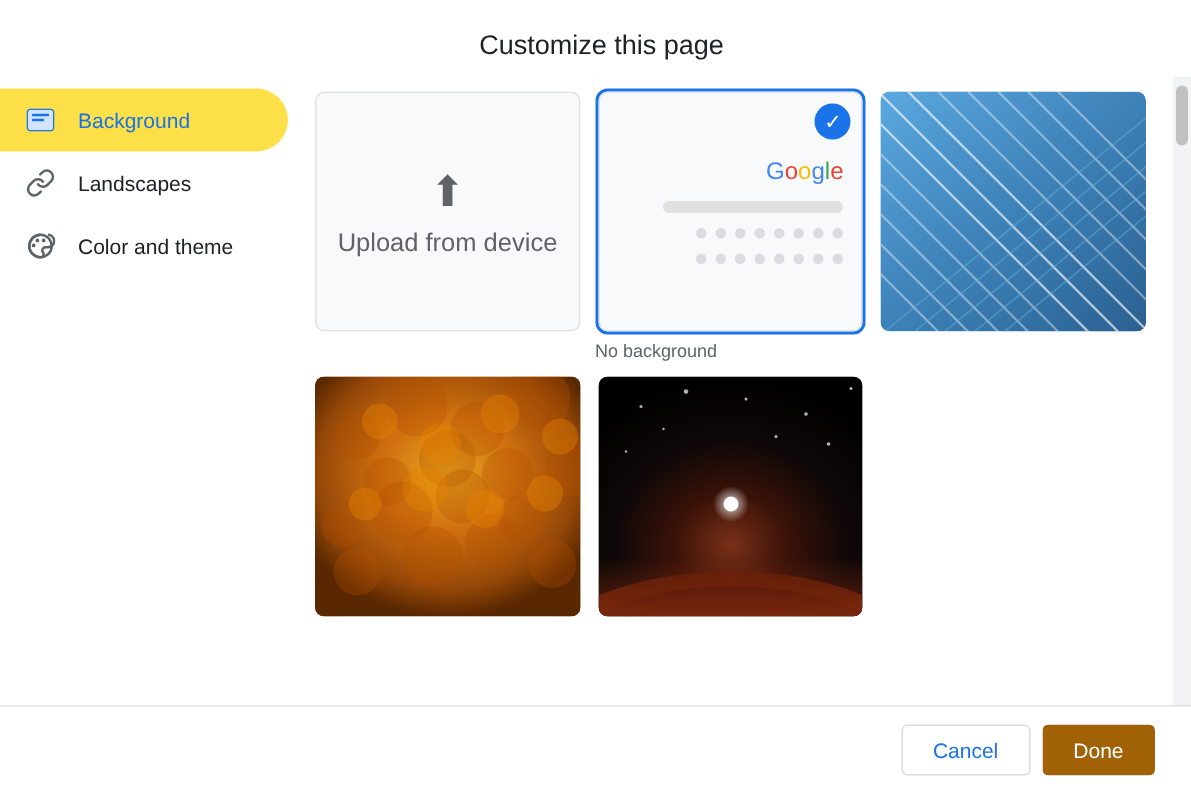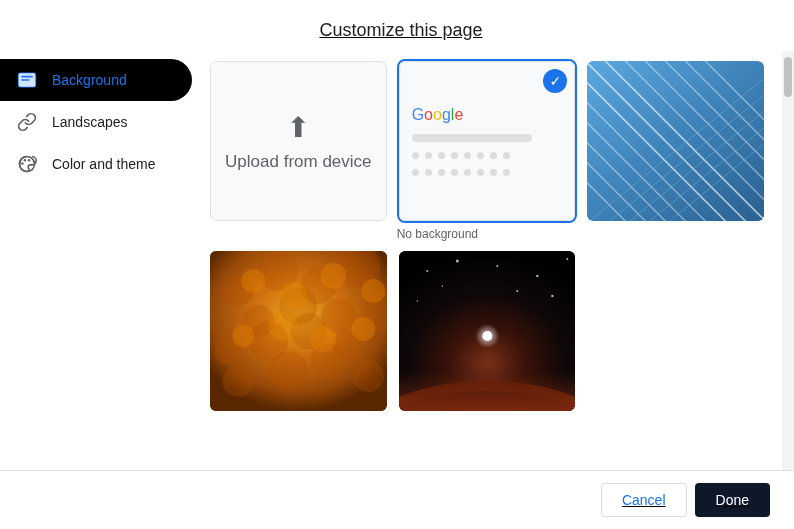--- a/index.html
+++ b/index.html
@@ -19,21 +19,20 @@
       width: 794px;
       height: 529px;
       background: #fff;
       border-radius: 8px;
       overflow: hidden;
     }
 
     .dialog-header {
       padding: 20px 24px 10px 32px;
       text-align: center;
-      text-decoration: underline;
     }
 
     .dialog-header h2 {
       font-size: 18px;
       font-weight: 500;
       color: #202124;
     }
 
     .dialog-body {
       display: flex;
@@ -54,21 +53,21 @@
       padding: 10px 16px;
       cursor: pointer;
       border-radius: 0 24px 24px 0;
       margin-right: 8px;
       gap: 14px;
       font-size: 14px;
       color: #202124;
     }
 
     .sidebar-item.active {
-      background: #000000;
+      background: #fde047;
       color: #1a73e8;
     }
 
     .sidebar-icon {
       width: 22px;
       height: 22px;
       flex-shrink: 0;
       display: flex;
       align-items: center;
       justify-content: center;
@@ -137,21 +136,21 @@
 
     
     .no-bg-preview {
       width: 100%;
       height: 160px;
       background: #f8f9fa;
       border-radius: 6px;
       border: 1px solid #e0e0e0;
       display: flex;
       flex-direction: column;
-      align-items: flex-start;
+      align-items: flex-end;
       justify-content: center;
       padding: 12px;
       gap: 6px;
     }
 
     .g-blue { color: #4285F4; }
     .g-red { color: #EA4335; }
     .g-yellow { color: #FBBC05; }
     .g-green { color: #34A853; }
 
@@ -236,40 +235,39 @@
     }
 
     
     .dialog-footer {
       display: flex;
       justify-content: flex-end;
       align-items: flex-end;
       padding: 12px 24px;
       gap: 8px;
       border-top: 1px solid #e0e0e0;
-      text-decoration: underline;
     }
 
     .btn {
       padding: 8px 20px;
       border-radius: 4px;
       font-size: 14px;
       font-weight: 500;
       cursor: pointer;
       border: 1px solid transparent;
     }
 
     .btn-cancel {
       background: #fff;
       color: #1a73e8;
       border-color: #dadce0;
     }
 
     .btn-done {
-      background: #0f172a;
+      background: #a16207;
       color: #fff;
     }
   </style>
 </head>
 <body>
 
 <div class="dialog">
 
   <div class="dialog-header">
     <h2>Customize this page</h2>

